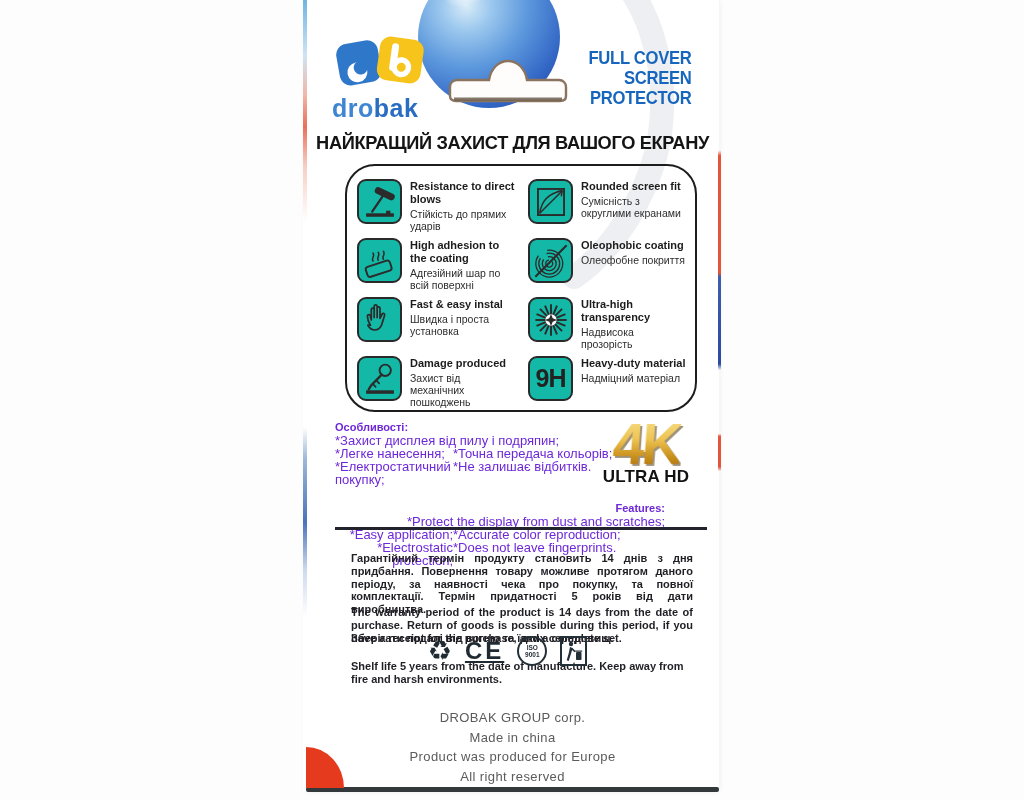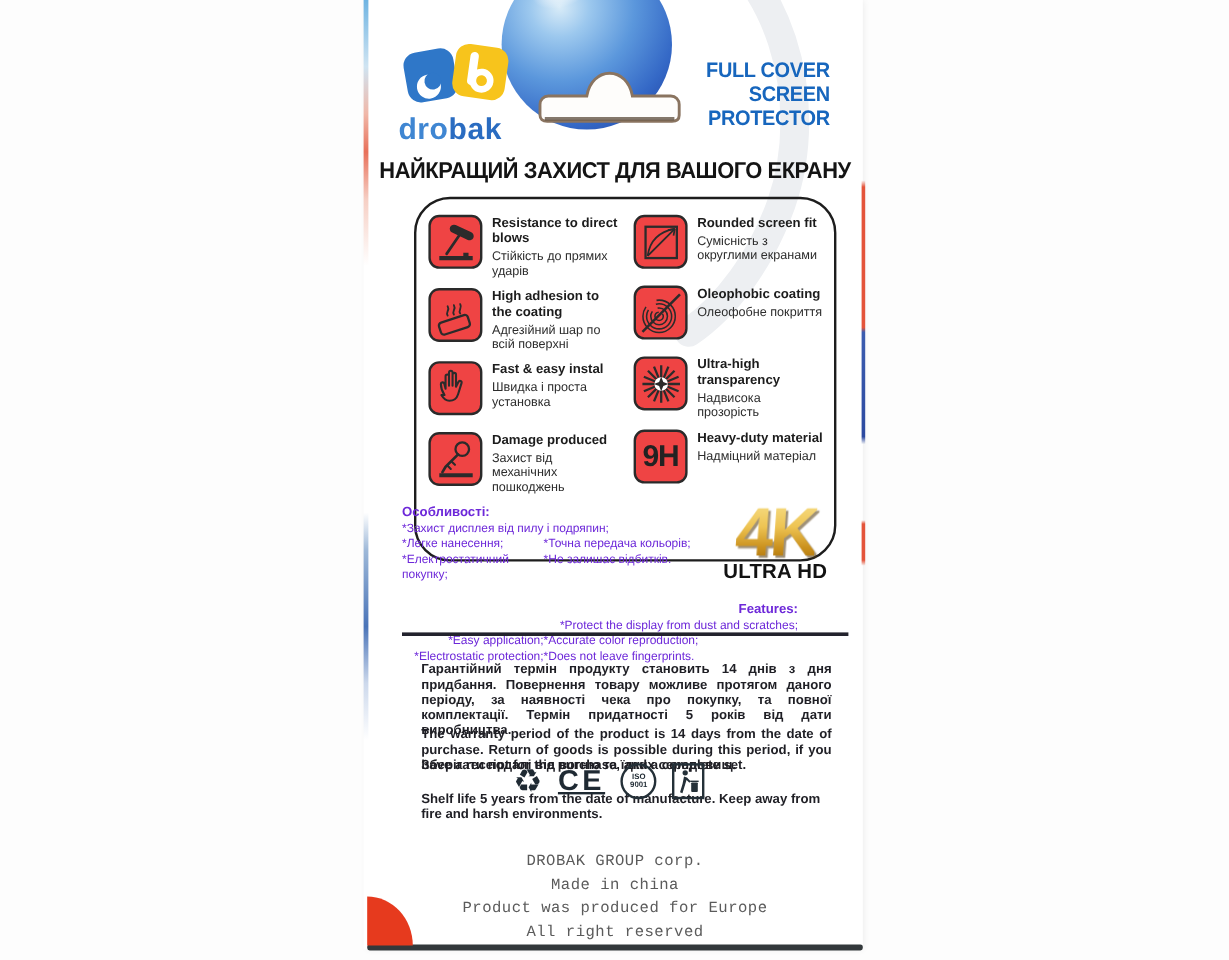--- a/index.html
+++ b/index.html
@@ -29,34 +29,34 @@
   .logo-word{font-size:25px;font-weight:bold;letter-spacing:.5px;margin-top:2px;}
   .logo-word .dro{color:#3f86d2;}
   .logo-word .bak{color:#2a6cc1;}
   
   .tagline{position:absolute;right:28px;top:48px;text-align:right;color:#1766bd;
     font-weight:bold;font-size:17.5px;line-height:20px;letter-spacing:-.3px;transform:scaleX(.95);transform-origin:right top;}
   
   .headline{position:absolute;left:0;right:0;top:132px;text-align:center;color:#141414;
     font-weight:bold;font-size:19px;letter-spacing:-.4px;transform:scaleX(.96);}
   
-  .features-box{position:absolute;left:39px;top:164px;width:352px;height:304px;border:2px solid #1d1d1d;
+  .features-box{position:absolute;left:39px;top:164px;width:352px;height:248px;border:2px solid #1d1d1d;
     border-radius:30px;box-sizing:border-box;padding:13px 8px 6px 10px;display:flex;gap:12px;}
   .fcol{flex:1 1 0;display:flex;flex-direction:column;}
   .fitem{display:flex;margin-bottom:8px;min-height:51px;}
   .icon-box{flex:0 0 45px;width:45px;height:45px;border:2px solid #2a2a2a;border-radius:9px;
-    box-sizing:border-box;display:flex;align-items:center;justify-content:center;background:#ef4444;}
+    box-sizing:border-box;display:flex;align-items:center;justify-content:center;background:#14b8a6;}
   .ftext{margin-left:8px;padding-top:1px;}
   .fen{font-size:11px;font-weight:bold;color:#1c1c1c;line-height:13px;}
   .fuk{font-size:10.5px;font-weight:500;color:#2d2d2d;line-height:12px;margin-top:2px;}
   .nineh{font-size:25px;font-weight:600;color:#222;letter-spacing:-1px;}
   
   .specs{position:absolute;left:29px;width:330px;color:#6d28d9;}
   .specs .sh{font-size:11px;font-weight:bold;line-height:13px;}
-  .specs .sl{font-size:10px;font-weight:500;line-height:13px;}
+  .specs .sl{font-size:13px;font-weight:500;line-height:13px;}
   .srow{display:flex;}
   .srow .c1{flex:0 0 118px;}
   .specs-uk{top:421px;}
   .specs-en{top:502px;text-align:right;}
   
   .badge4k{position:absolute;left:272px;top:418px;width:136px;text-align:center;}
   .badge4k .k4{font-size:57px;font-weight:bold;line-height:52px;letter-spacing:-3px;transform:skewX(-4deg);
     background:linear-gradient(180deg,#f6dd86 0%,#eec453 40%,#c98f1b 75%,#a86f0a 100%);
     -webkit-background-clip:text;background-clip:text;color:transparent;display:inline-block;
     filter:drop-shadow(2px 2px 0 rgba(80,55,10,.55));}
@@ -73,21 +73,21 @@
     align-items:center;gap:13px;color:#1f2a33;}
   .recycle{font-size:27px;line-height:27px;}
   .ce{font-size:24px;font-weight:600;letter-spacing:3px;text-decoration:underline;}
   .iso{width:30px;height:30px;border:2px solid #243038;border-radius:50%;box-sizing:border-box;
     display:flex;flex-direction:column;align-items:center;justify-content:center;}
   .iso span{font-size:6.5px;font-weight:bold;line-height:7px;letter-spacing:0;}
   .trash{width:27px;height:30px;border:2px solid #243038;box-sizing:border-box;
     display:flex;align-items:center;justify-content:center;}
   
   .footer{position:absolute;left:0;right:0;top:708px;text-align:center;color:#5b5b5b;
-    font-size:13px;line-height:19.5px;letter-spacing:.4px;font-family:Liberation Mono, monospace;}
+    font-size:13px;line-height:19.5px;letter-spacing:.4px;}
   svg{display:block;}
 </style>
 </head>
 <body>
 
 <div class="stage">
   <div class="package">
 
     <div class="edge-left"></div>
     <div class="edge-right"></div>

